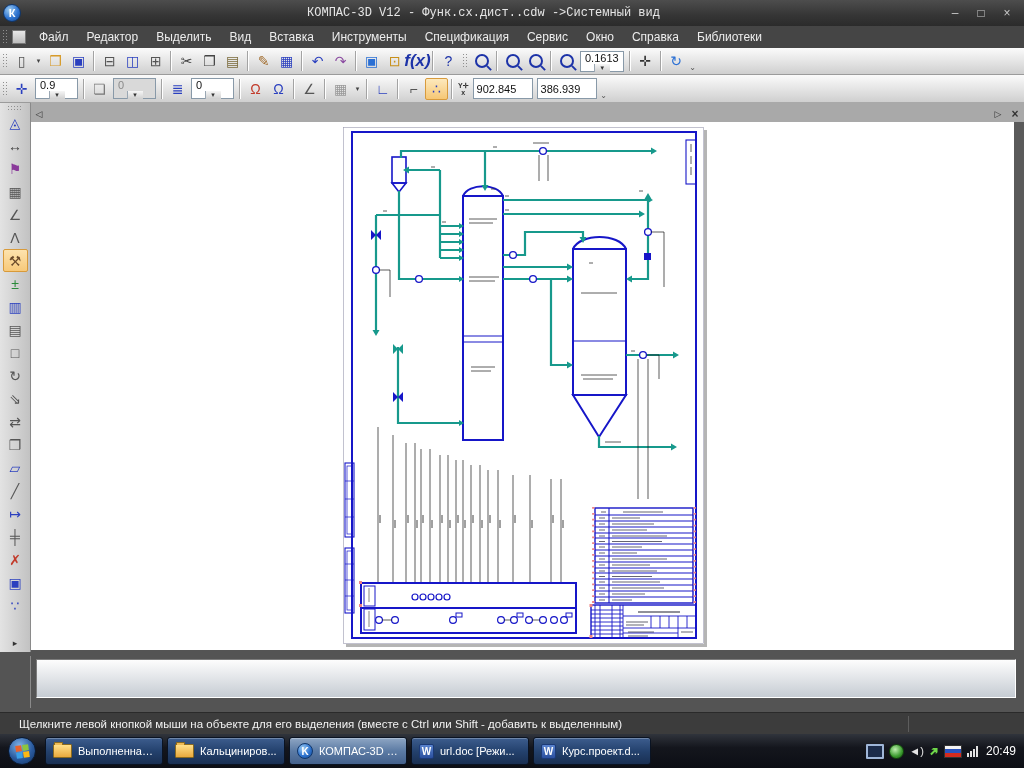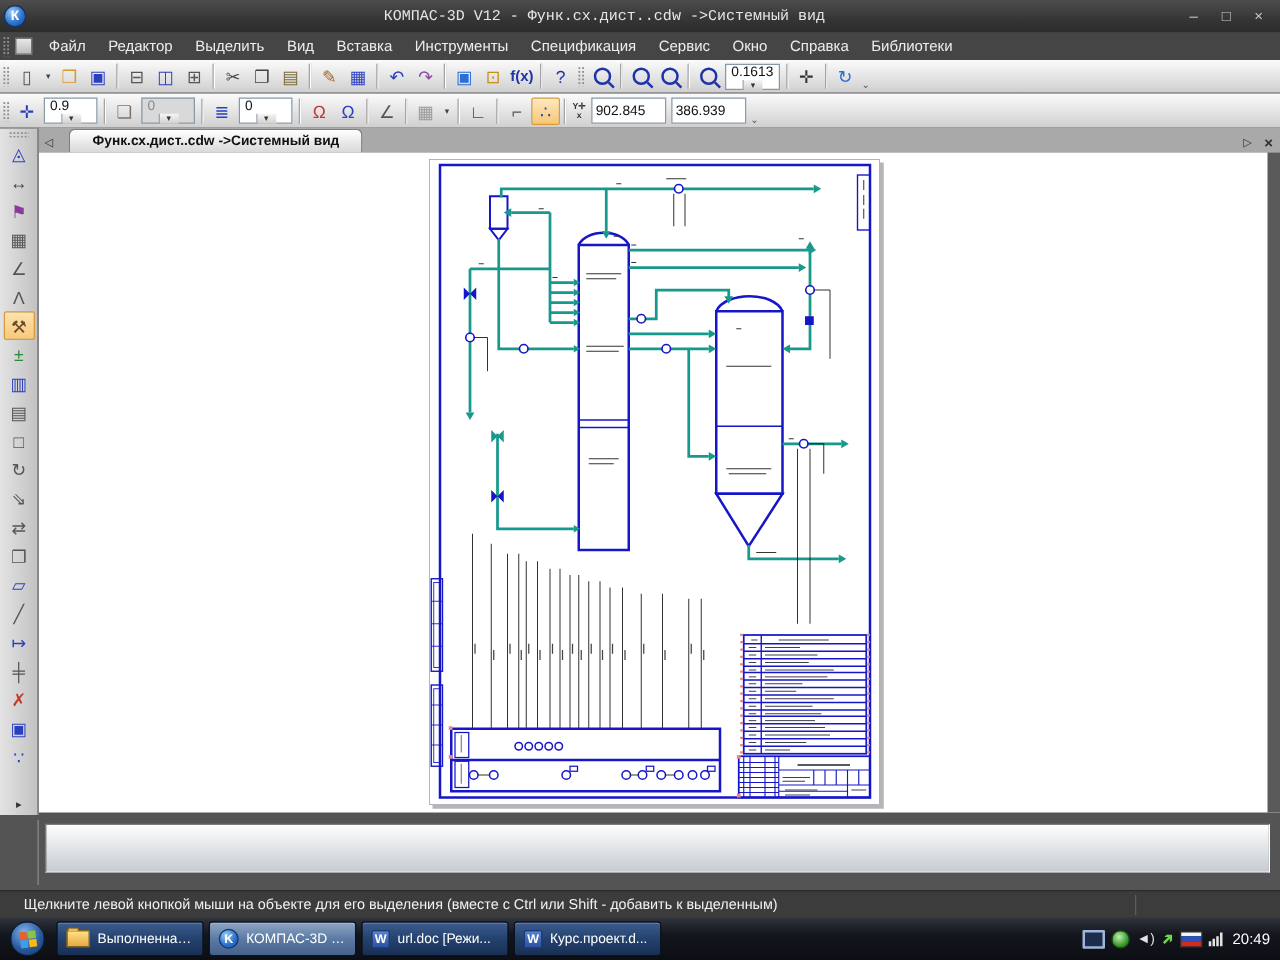--- a/index.html
+++ b/index.html
@@ -40,21 +40,21 @@
   .combo{display:flex;height:19px;border:1px solid #8899a8;background:#fff;
     align-items:center;font-size:11px;margin:0 2px;flex-direction:column;}
   .combo .cv{padding:0 4px;min-width:33px;color:#111;}
   .combo .ca{width:15px;height:17px;background:linear-gradient(#f6f6f6,#cfcfcf);
     border-left:1px solid #9aa7b3;display:flex;align-items:center;justify-content:center;
     font-size:7px;color:#333;}
   .combo.dis{background:#d9d9d9;}
   .combo.dis .cv{color:#8a8a8a;}
   .numfield{width:52px;height:19px;border:1px solid #8899a8;background:#fff;font-size:11px;
     display:flex;align-items:center;padding:0 3px;margin:0 2px;color:#111;}
-  .fx{font-weight:bold;font-size:12px;}
+  .fx{font-style:italic;font-weight:bold;font-size:17px;}
   .mag{position:relative;width:10px;height:10px;border:2px solid #1d33a8;border-radius:50%;}
   .mag::after{content:"";position:absolute;width:6px;height:2px;background:#1d33a8;
     transform:rotate(45deg);right:-5px;bottom:-3px;}
   .coicon{display:flex;flex-direction:column;align-items:center;font-size:7px;line-height:7px;
     color:#333;font-weight:bold;margin:0 2px;}
   .chev{width:10px;height:22px;display:flex;align-items:flex-end;justify-content:center;
     font-size:8px;color:#555;}
   
   #tabbar{position:absolute;left:31px;top:102px;width:993px;height:20px;background:#a9a9a9;
     display:flex;align-items:flex-end;}
@@ -253,23 +253,20 @@
         <span>Y✛</span>
         <span>x</span>
       </span>
       <span class="numfield">902.845</span>
       <span class="numfield">386.939</span>
       <span class="chev">⌄</span>
     </div>
 
   <div id="tabbar">
     <span class="tabnav">◁</span>
-    <div class="tab">
-      <span>Функ.сх.дист..cdw -&gt;Системный вид</span>
-    </div>
     <span id="tabspacer"></span>
     <span class="tabnav">▷</span>
     <span class="tabclose">×</span>
   </div>
 
   <div id="main">
     <div id="canvas">
       <svg id="sheet" width="361" height="517" viewBox="0 0 361 517" xmlns="http://www.w3.org/2000/svg">
 
         <g>
@@ -409,20 +406,24 @@
           <i></i>
           <i></i>
           <i></i>
         </div>
     </div>
     <div id="taskbtns">
         <div class="tkbtn">
           <span class="folder"></span>
           <span class="lbl">Выполненная...</span>
         </div>
+        <div class="tkbtn">
+          <span class="folder"></span>
+          <span class="lbl">Кальциниров...</span>
+        </div>
         <div class="tkbtn active">
           <span class="kicon">K</span>
           <span class="lbl">КОМПАС-3D V...</span>
         </div>
         <div class="tkbtn">
           <span class="wicon">W</span>
           <span class="lbl">url.doc [Режи...</span>
         </div>
         <div class="tkbtn">
           <span class="wicon">W</span>

